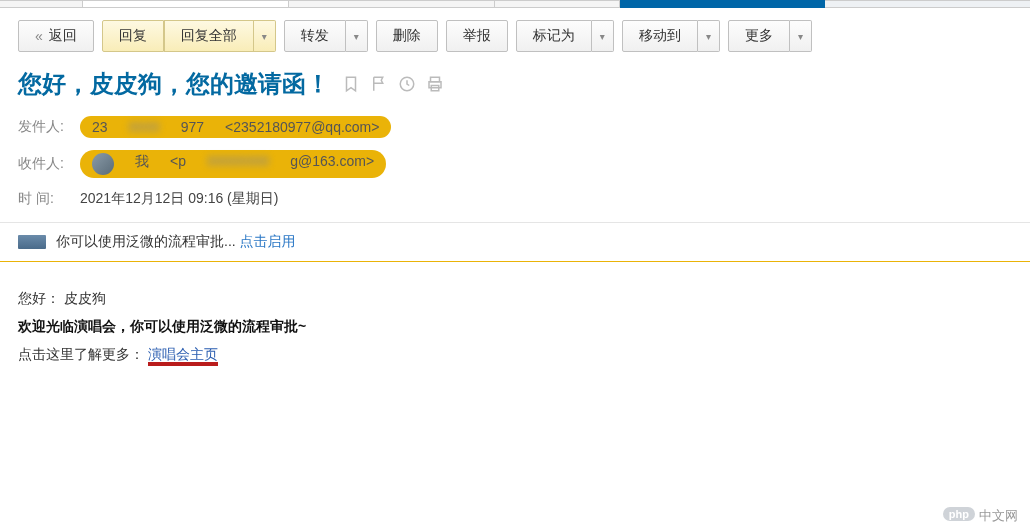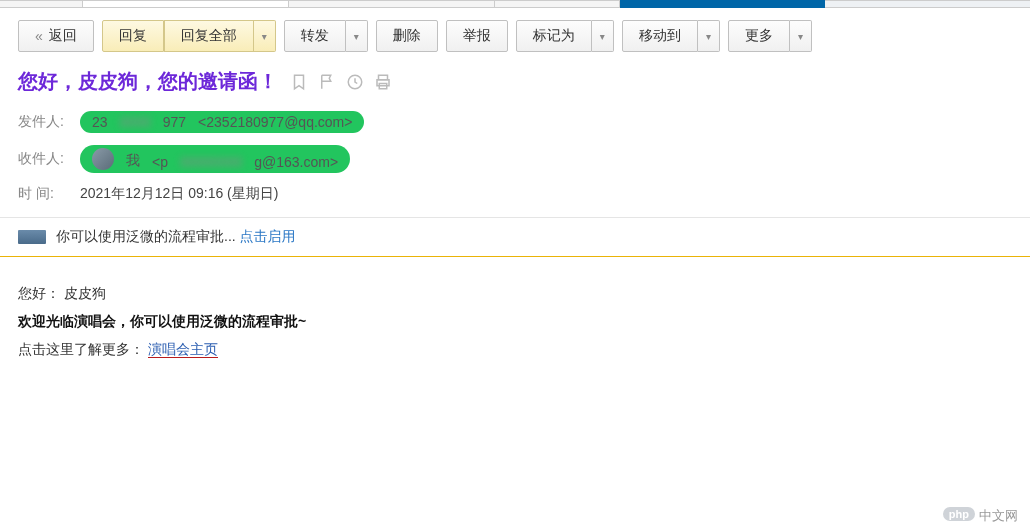--- a/index.html
+++ b/index.html
@@ -19,44 +19,44 @@
     .btn-group { display: flex; }
     .btn-group .btn { border-radius: 0; }
     .btn-group .btn:first-child { border-radius: 2px 0 0 2px; }
     .btn-group .btn:last-child { border-radius: 0 2px 2px 0; border-left: none; }
     .btn-yellow { background: linear-gradient(#fef9e2, #f9edb8); border-color: #d4c78a; }
     .btn-dd { padding: 6px 8px; }
     .chevron-left { font-family: Arial; color: #888; }
     .chevron-down { font-size: 10px; color: #888; }
     
     .subject-row { padding: 4px 18px 10px; display: flex; align-items: center; gap: 12px; }
-    .subject { font-size: 20px; font-weight: bold; color: #6d28d9; }
+    .subject { font-size: 24px; font-weight: bold; color: #0369a1; }
     .subject-icons { display: flex; gap: 10px; color: #bbb; }
     .subject-icons svg { width: 18px; height: 18px; }
     
     .meta { padding: 0 18px; }
     .meta-row { display: flex; align-items: center; padding: 6px 0; gap: 8px; }
     .meta-label-fix { color: #888; width: 54px; }
-    .pill { background: #22c55e; border-radius: 14px; padding: 3px 12px; color: #555; display: inline-flex; align-items: flex-end; gap: 12px; position: relative; }
+    .pill { background: #eab308; border-radius: 14px; padding: 3px 12px; color: #555; display: inline-flex; align-items: flex-start; gap: 21px; position: relative; }
     .pill .blur { filter: blur(3px); color: #888; }
     .avatar { width: 22px; height: 22px; border-radius: 50%; background: linear-gradient(135deg, #8a9ba8, #5a6b78); display: inline-block; }
     .meta-value { color: #444; }
     .attach-icon { width: 16px; height: 18px; border: 1px solid #ccc; display: inline-block; vertical-align: middle; position: relative; }
     .attach-icon::before { content: ''; position: absolute; top: 0; right: 0; width: 5px; height: 5px; background: linear-gradient(135deg, #fff 50%, #ccc 50%); }
     .link { color: #2a77c5; cursor: pointer; }
     
     .notice-bar { border-top: 1px solid #e5e5e5; border-bottom: 1px solid #eab308; padding: 10px 18px; display: flex; align-items: center; gap: 10px; margin-top: 8px; }
     .notice-logo { width: 28px; height: 14px; background: linear-gradient(#6a8baa, #4a6b8a); border-radius: 1px; }
     .notice-text { color: #333; }
     
     .body-content { padding: 22px 18px; line-height: 2; }
     .body-greet { color: #333; }
     .body-bold { font-weight: bold; color: #111; }
     .body-link-row { color: #333; }
-    .body-link { color: #2a5db0; border-bottom: 1px solid #b91c1c; cursor: pointer; }
+    .body-link { color: #2a5db0; border-bottom: 4px solid #b91c1c; cursor: pointer; }
     
     .watermark { position: fixed; right: 12px; bottom: 6px; display: flex; align-items: flex-start; gap: 4px; font-size: 13px; color: #999; }
     .wm-badge { background: #cfd3d8; color: #fff; border-radius: 10px; padding: 1px 6px; font-size: 11px; font-weight: bold; }
   </style>
 </head>
 <body>
 
 <div class="top-tabs">
   <div class="top-tab t1"></div>
   <div class="top-tab t2"></div>

